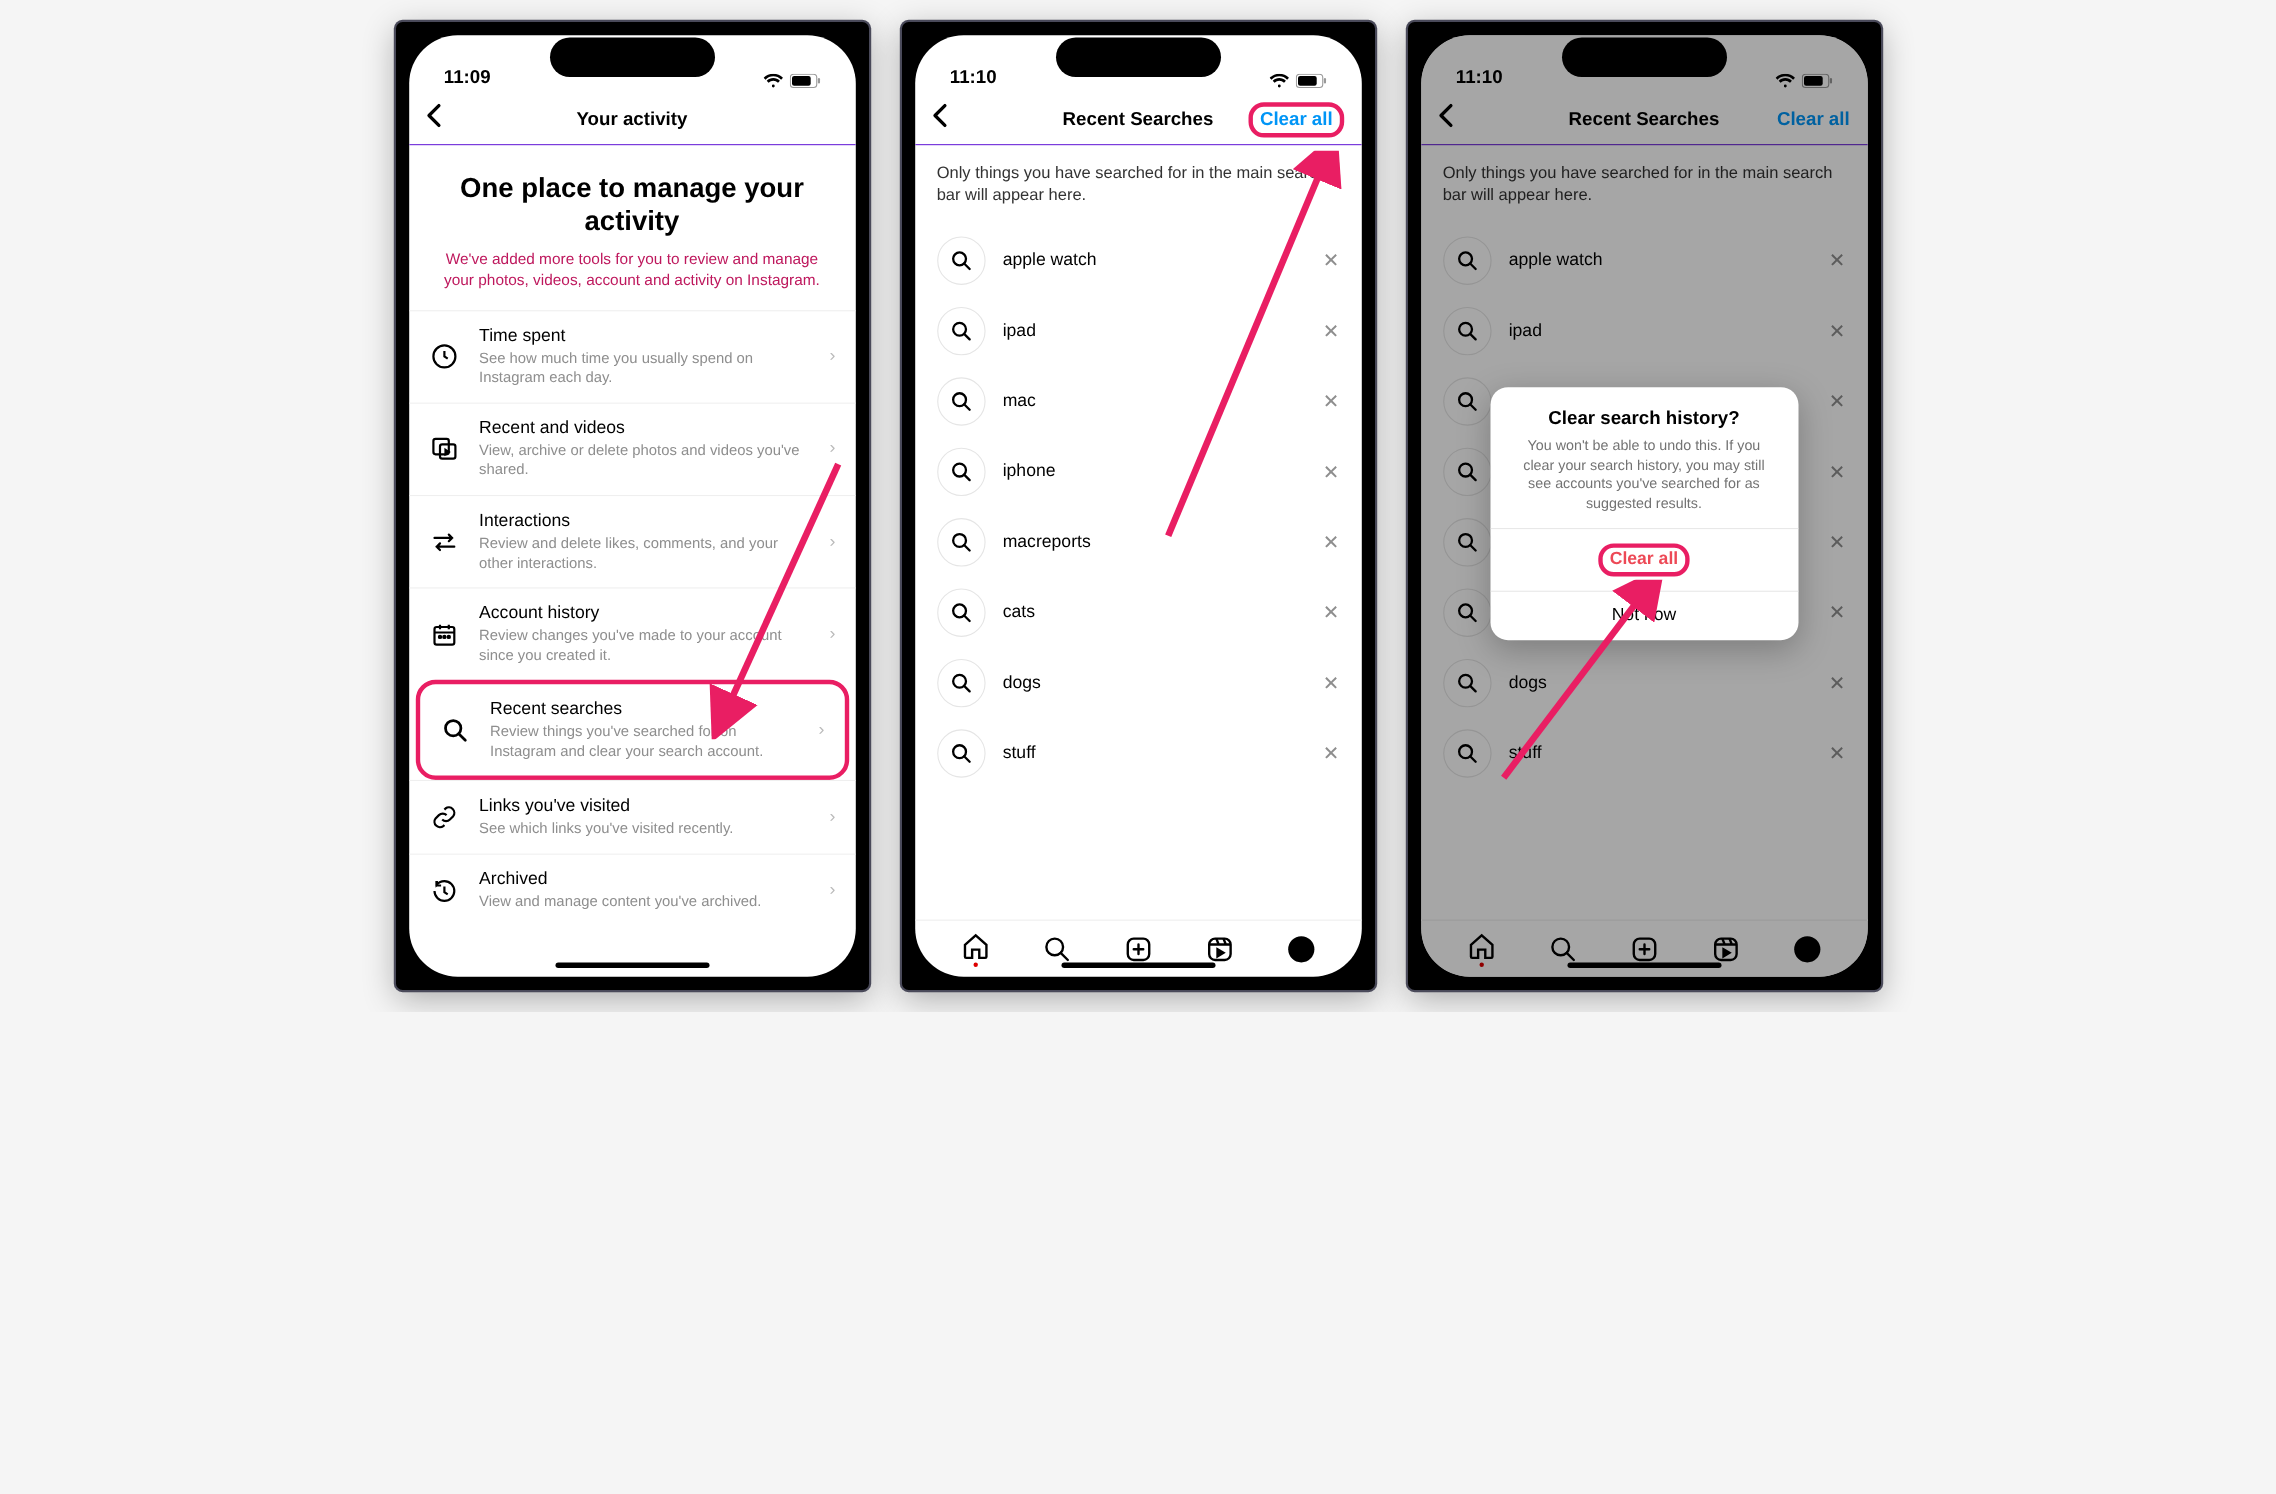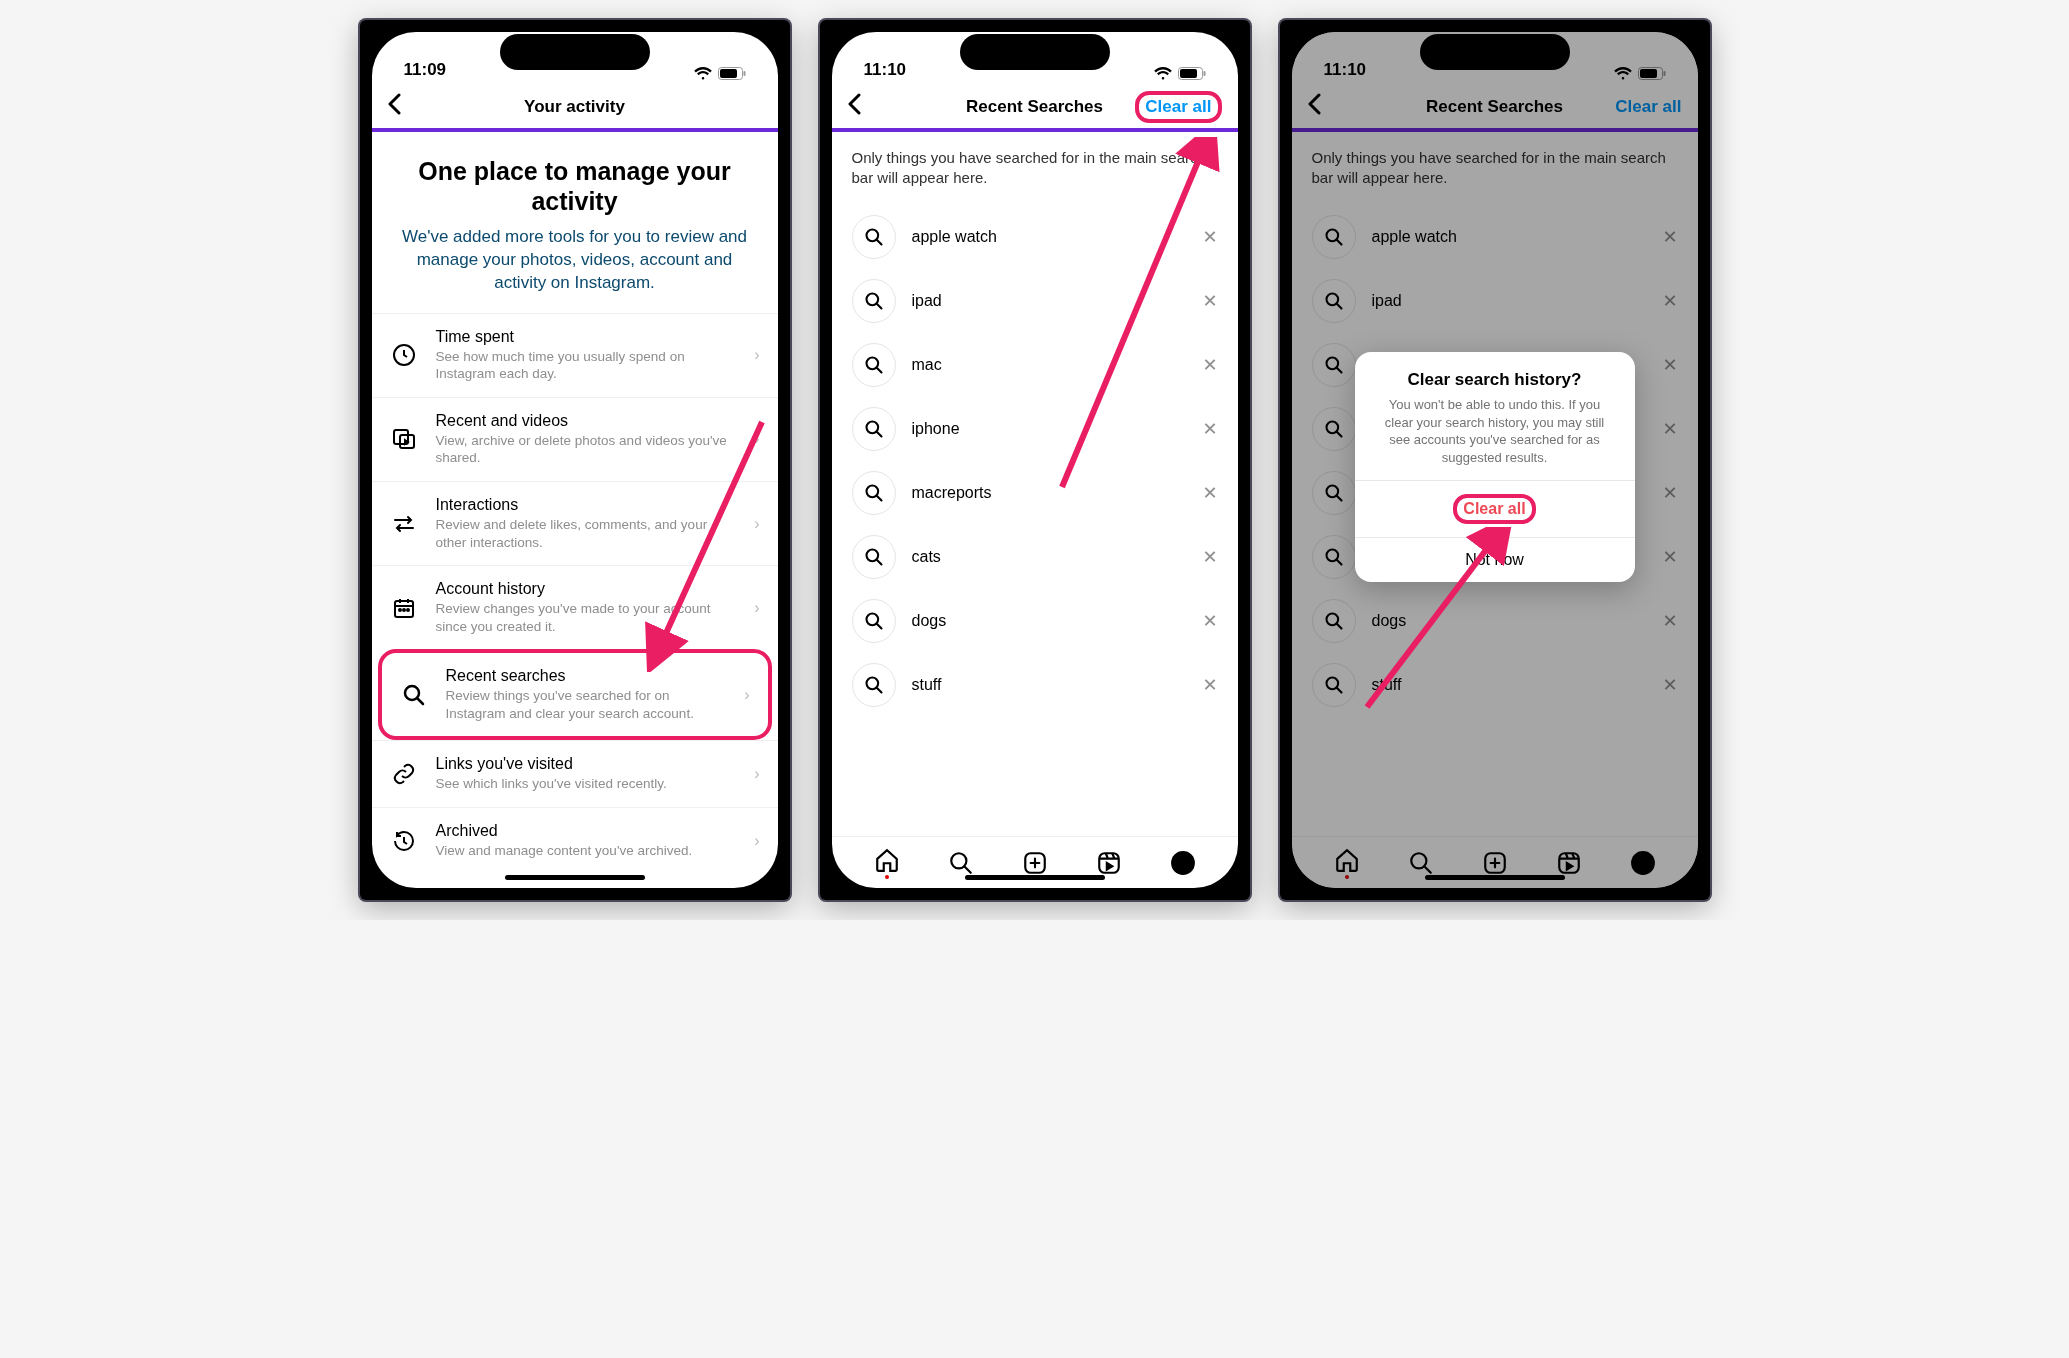--- a/index.html
+++ b/index.html
@@ -50,30 +50,30 @@
     font-weight: 600;
     font-size: 17px;
   }
   .status-right { display: flex; align-items: center; gap: 6px; }
   .nav-header {
     height: 46px;
     display: flex;
     align-items: center;
     justify-content: center;
     position: relative;
-    border-bottom: 4px solid #6d28d9;
+    border-bottom: 1px solid #6d28d9;
     padding: 0 16px;
   }
   .nav-header .back { position: absolute; left: 16px; font-size: 24px; font-weight: 400; }
   .nav-header .title { font-size: 17px; font-weight: 700; }
   .nav-header .action { position: absolute; right: 16px; font-size: 17px; font-weight: 600; color: #0095f6; }
   .content { flex: 1; overflow: hidden; }
   .hero { text-align: center; padding: 24px 22px 18px; }
   .hero h1 { font-size: 25px; font-weight: 700; margin-bottom: 10px; line-height: 1.2; }
-  .hero p { font-size: 17px; color: #0c4a6e; line-height: 1.35; }
+  .hero p { font-size: 14px; color: #be185d; line-height: 1.35; }
   .list-row {
     display: flex;
     align-items: center;
     padding: 14px 18px;
     border-top: 1px solid #efefef;
     gap: 18px;
   }
   .list-row .icon { width: 28px; display: flex; justify-content: center; flex-shrink: 0; }
   .list-row .text { flex: 1; }
   .list-row .text .t { font-size: 16px; font-weight: 500; }

